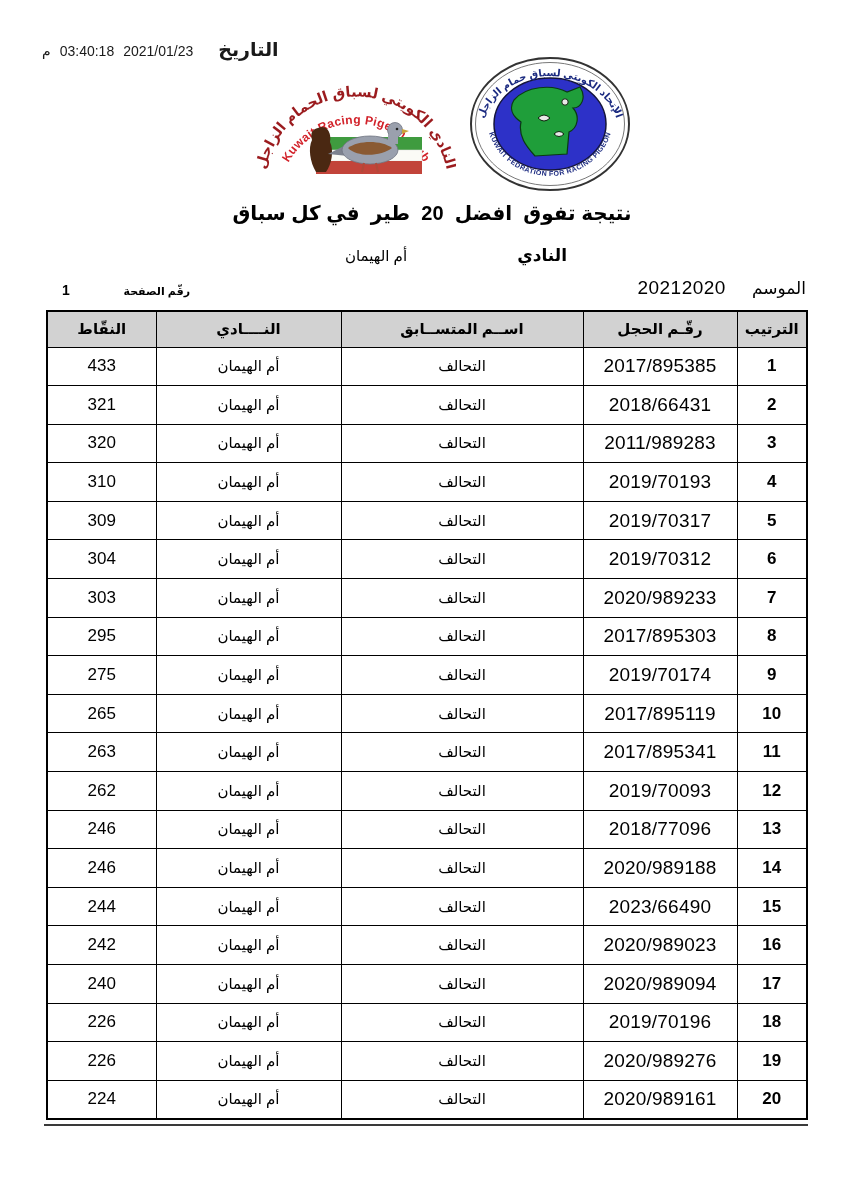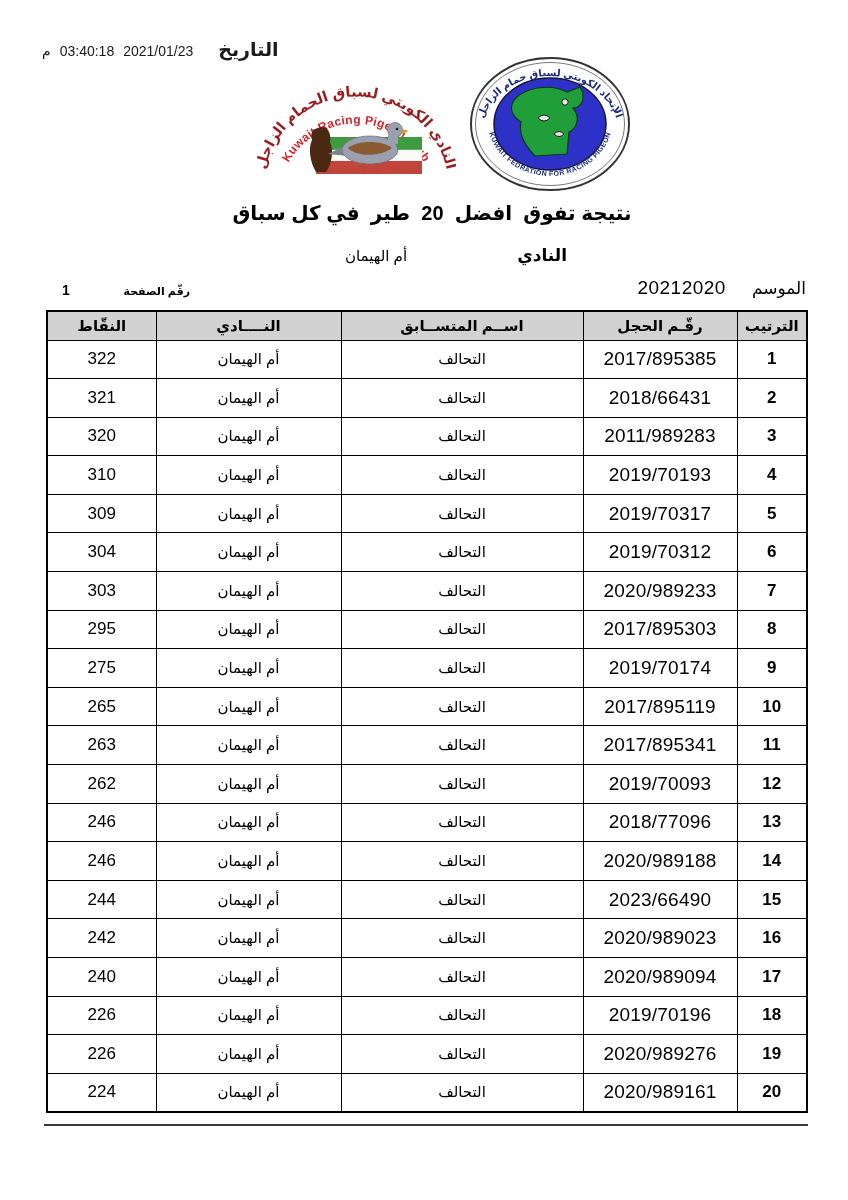--- a/index.html
+++ b/index.html
@@ -47,21 +47,21 @@
   table.results {
     position:absolute; top:310px; left:46px; width:760px;
     direction:rtl; border-collapse:collapse; table-layout:fixed;
     border:2.5px solid #000;
   }
   table.results th, table.results td {
     border:1.8px solid #000; text-align:center; vertical-align:middle;
     padding:0; overflow:hidden;
   }
   table.results th {
-    background:#d2d2d2; font-weight:bold; font-size:15px; height:29px;
+    background:#d2d2d2; font-weight:bold; font-size:15px; height:36px;
   }
   table.results td { height:38.6px; background:#fff; }
   td.rank   { font-weight:bold; font-size:17px; }
   td.ring   { direction:ltr; font-size:19px; letter-spacing:.2px; }
   td.arabic { font-size:15px; }
   td.points { direction:ltr; font-size:17px; }
   .col-rank   { width:70px; }
   .col-ring   { width:154px; }
   .col-name   { width:242px; }
   .col-club   { width:185px; }
@@ -175,21 +175,21 @@
         <th>النــــادي</th>
         <th>النقّاط</th>
       </tr>
     </thead>
     <tbody>
         <tr>
           <td class="rank">1</td>
           <td class="ring">2017/895385</td>
           <td class="arabic">التحالف</td>
           <td class="arabic">أم الهيمان</td>
-          <td class="points">322</td>
+          <td class="points">433</td>
         </tr>
         <tr>
           <td class="rank">2</td>
           <td class="ring">2018/66431</td>
           <td class="arabic">التحالف</td>
           <td class="arabic">أم الهيمان</td>
           <td class="points">321</td>
         </tr>
         <tr>
           <td class="rank">3</td>

